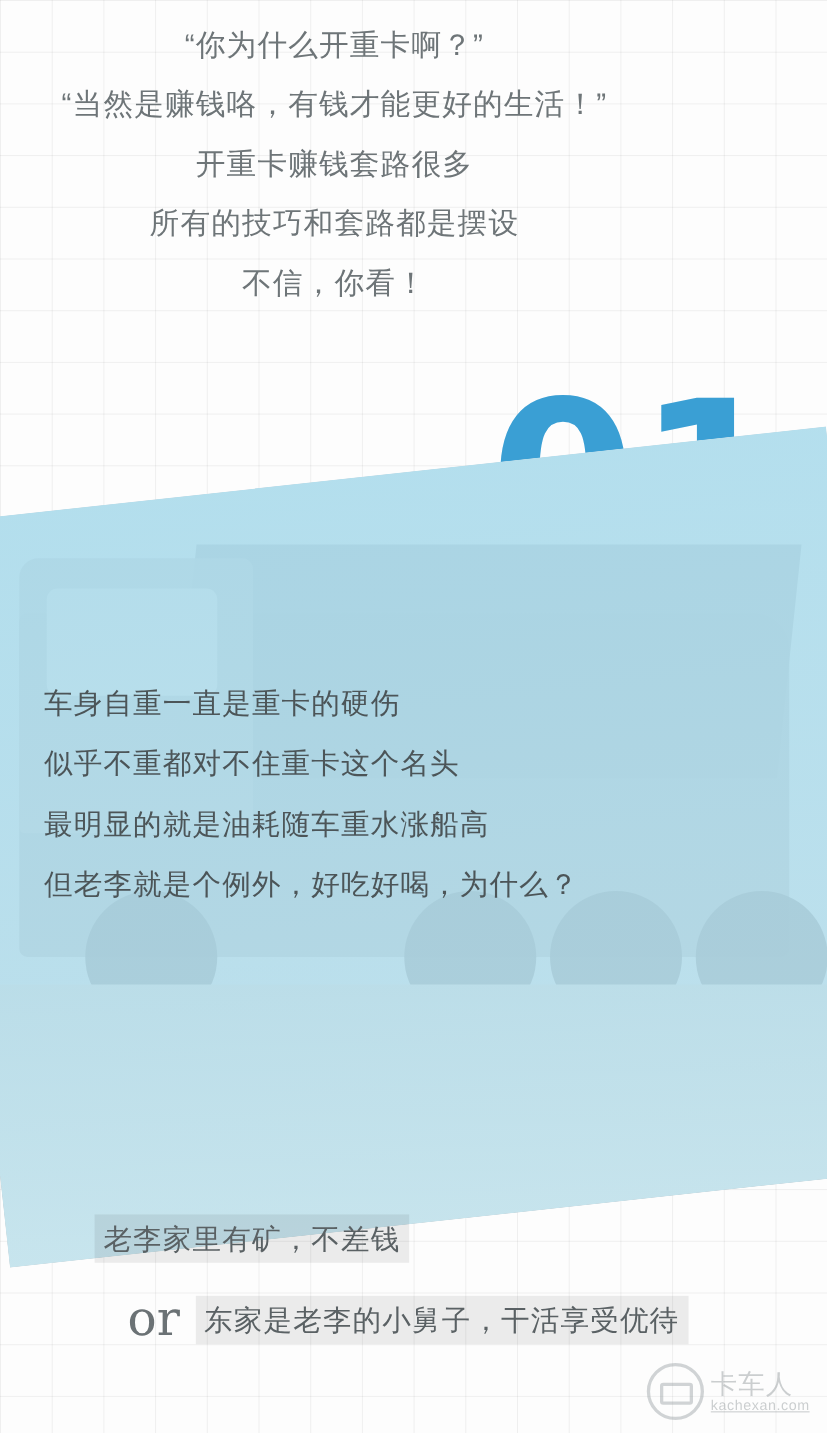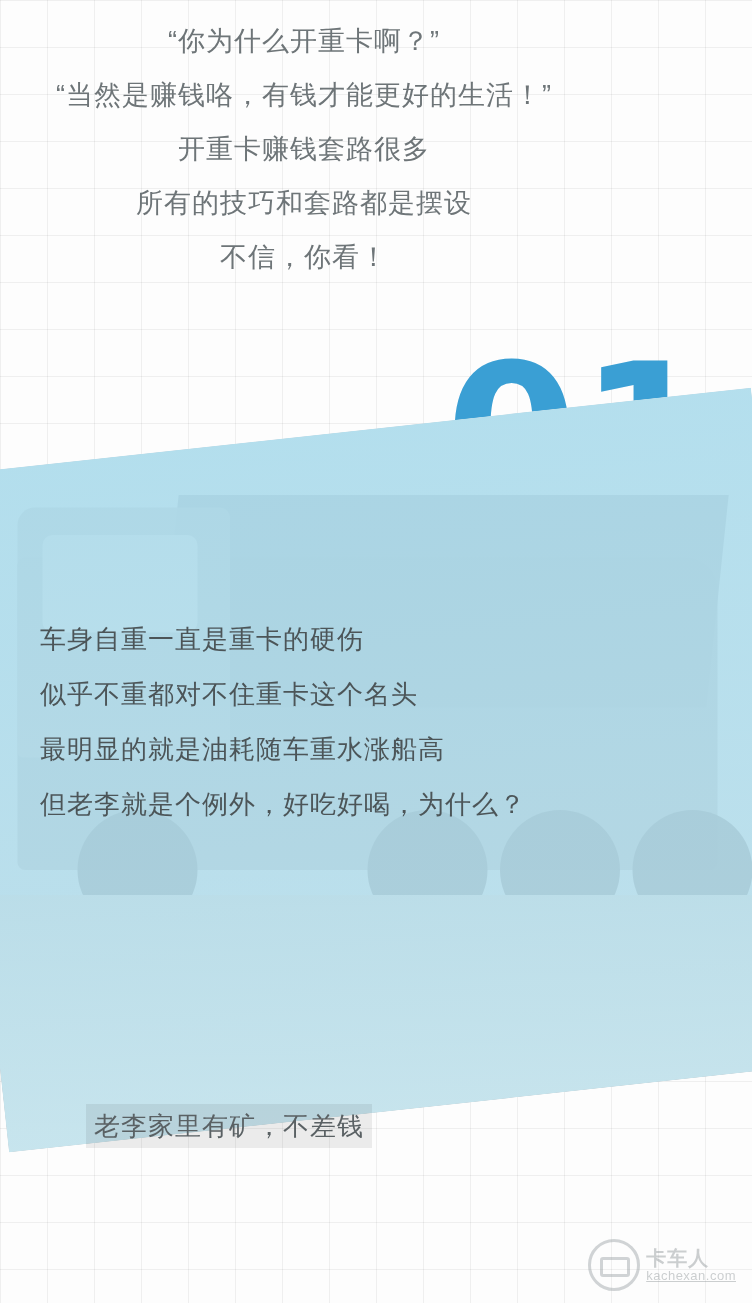--- a/index.html
+++ b/index.html
@@ -229,23 +229,23 @@
     height: 14px;
     border: 3px solid #9aa2a5;
     border-radius: 3px;
   }
   .wm-text {
     display: flex;
     flex-direction: column;
     line-height: 1.05;
   }
   .wm-cn {
-    font-size: 20px;
+    font-size: 24px;
     color: #8f9699;
-    font-weight: bold;
+    font-weight: normal;
     letter-spacing: 1px;
   }
   .wm-en {
     font-size: 13px;
     color: #8f9699;
     letter-spacing: .5px;
     text-decoration: underline;
   }
 </style>
 </head>
@@ -281,20 +281,24 @@
   </div>
 
   <div class="band-text">
     <div class="line">车身自重一直是重卡的硬伤</div>
     <div class="line">似乎不重都对不住重卡这个名头</div>
     <div class="line">最明显的就是油耗随车重水涨船高</div>
     <div class="line">但老李就是个例外，好吃好喝，为什么？</div>
   </div>
 
   <div class="opt1">老李家里有矿，不差钱</div>
+  <div class="opt-row">
+    <div class="or-word">or</div>
+    <div class="opt2">东家是老李的小舅子，干活享受优待</div>
+  </div>
 
   <div class="watermark">
     <div class="wm-circle"></div>
     <div class="wm-text">
       <span class="wm-cn">卡车人</span>
       <span class="wm-en">kachexan.com</span>
     </div>
   </div>
 
 </div>

